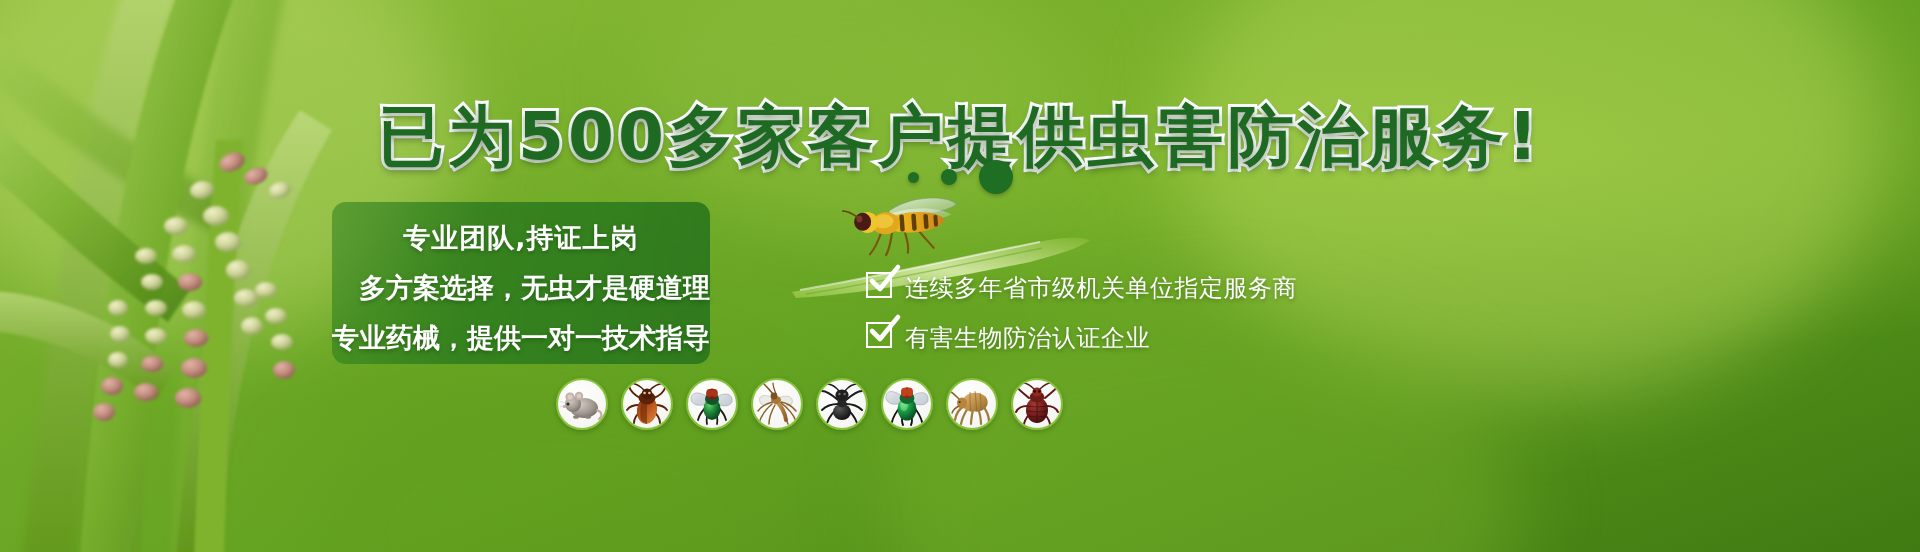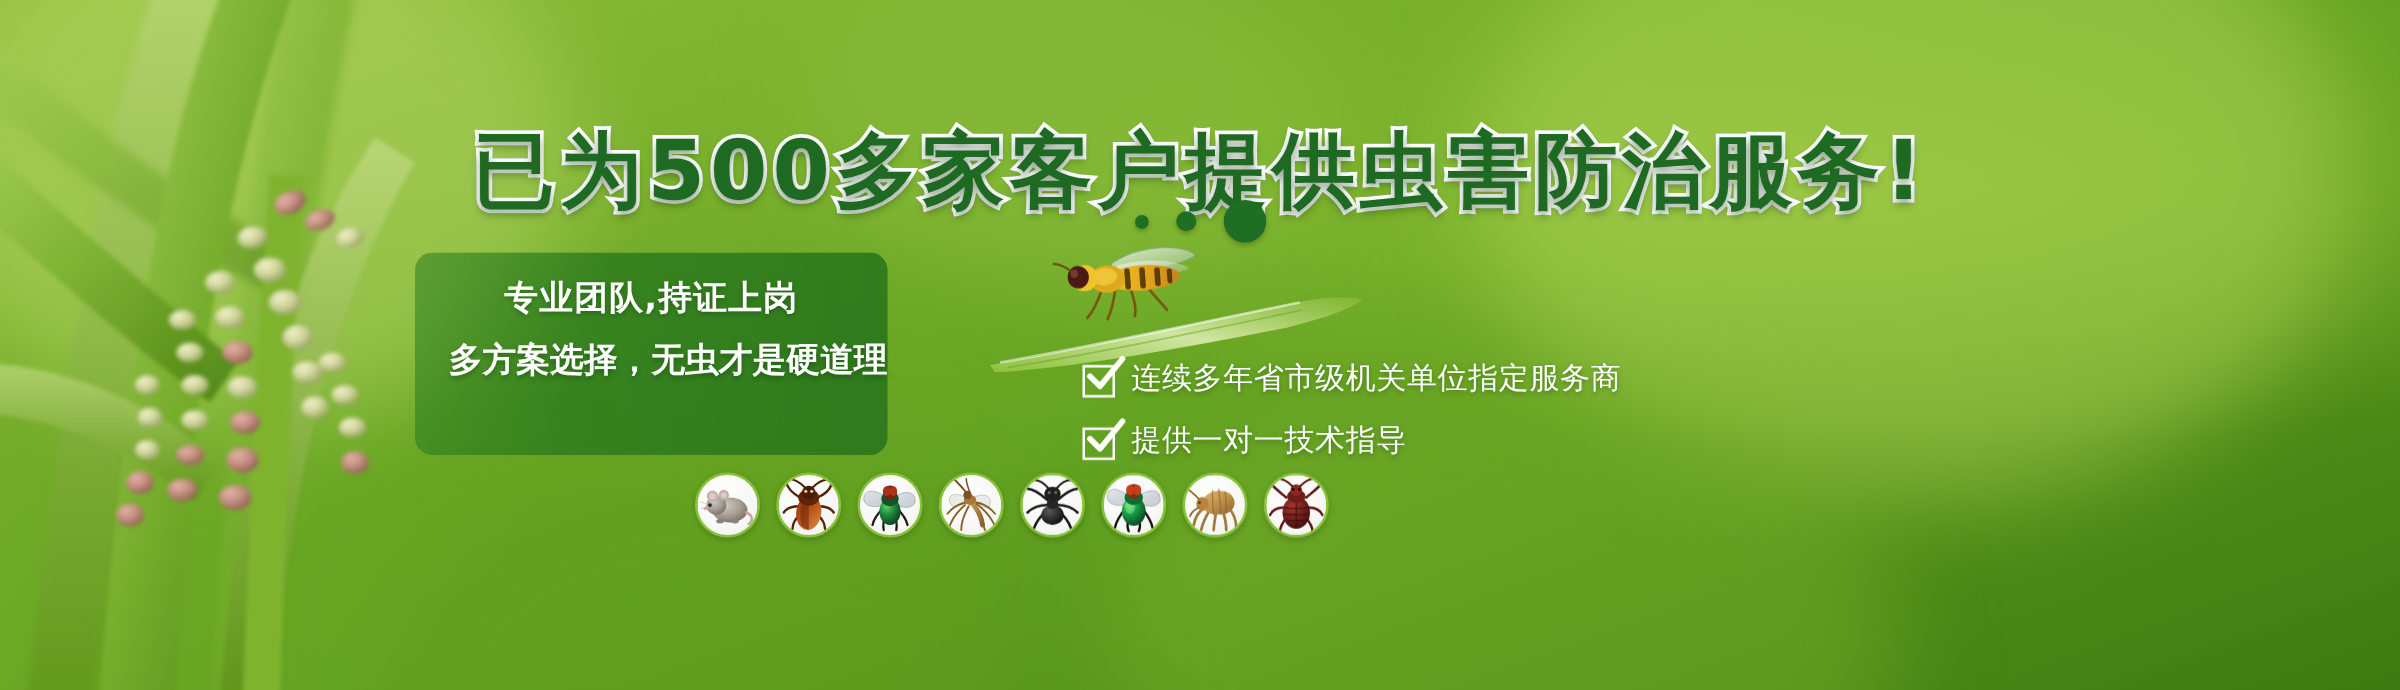--- a/index.html
+++ b/index.html
@@ -61,21 +61,21 @@
   .panel .line{
     color:#ffffff; font-weight:bold; white-space:nowrap; text-align:center;
     text-shadow:0 2px 4px rgba(0,40,0,.35);
   }
   .panel .l1{position:absolute;left:0;right:0;top:18px;font-size:27px;letter-spacing:1px;}
   .panel .l2{position:absolute;left:0;right:0;top:68px;font-size:27px;letter-spacing:0px;text-align:right;}
   .panel .l3{position:absolute;left:0;right:0;top:118px;font-size:27px;letter-spacing:0px;}
 
   
   .checks{position:absolute;left:866px;top:272px;width:430px;}
-  .checkrow{display:flex;align-items:flex-end;gap:13px;height:46px;margin-bottom:4px;}
+  .checkrow{display:flex;align-items:flex-start;gap:13px;height:46px;margin-bottom:4px;}
   .cbox{width:26px;height:26px;border:2.5px solid #ffffff;position:relative;flex:0 0 26px;}
   .cbox svg{position:absolute;left:1px;top:-8px;width:30px;height:30px;overflow:visible;}
   .checkrow .ctext{color:#ffffff;font-size:24px;white-space:nowrap;letter-spacing:.5px;
     text-shadow:0 2px 4px rgba(0,40,0,.35);}
 
   
   .flywrap{position:absolute;left:838px;top:196px;width:130px;height:60px;transform:rotate(-4deg);}
   
   .stem{position:absolute;left:790px;top:228px;width:330px;height:70px;pointer-events:none;}
 
@@ -261,38 +261,39 @@
 
       <g stroke="#6b4610" stroke-width="1.6" fill="none" stroke-linecap="round">
         <path d="M20 18 C 14 13, 10 11, 6 11"></path>
       </g>
     </svg>
   </div>
 
   <div class="panel">
     <div class="line l1">专业团队,持证上岗</div>
     <div class="line l2">多方案选择，无虫才是硬道理</div>
+    <div class="line l3">专业药械，提供一对一技术指导</div>
   </div>
 
   <div class="checks">
     <div class="checkrow">
       <span class="cbox">
         <svg viewBox="0 0 30 30" aria-hidden="true">
           <path d="M3 15 L 11 23 L 29 1" stroke="#ffffff" stroke-width="4.6" fill="none" stroke-linecap="round" stroke-linejoin="round"></path>
         </svg>
       </span>
       <span class="ctext">连续多年省市级机关单位指定服务商</span>
     </div>
     <div class="checkrow">
       <span class="cbox">
         <svg viewBox="0 0 30 30" aria-hidden="true">
           <path d="M3 15 L 11 23 L 29 1" stroke="#ffffff" stroke-width="4.6" fill="none" stroke-linecap="round" stroke-linejoin="round"></path>
         </svg>
       </span>
-      <span class="ctext">提供一对一技术指导</span>
+      <span class="ctext">有害生物防治认证企业</span>
     </div>
   </div>
 
   <div class="pests">
 
     <div class="pest">
 
       <svg viewBox="0 0 44 44" aria-hidden="true">
         <defs>
             <radialGradient id="gm" cx="38%" cy="32%" r="70%">

